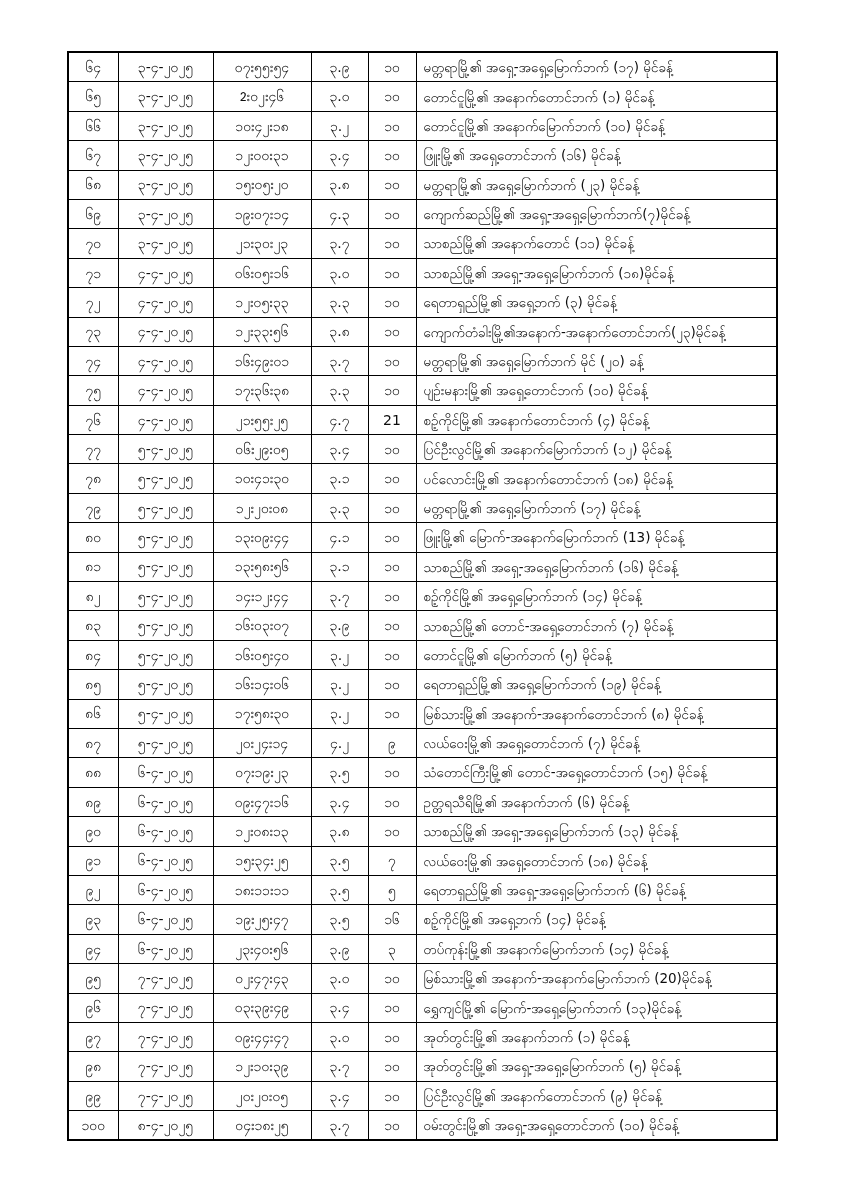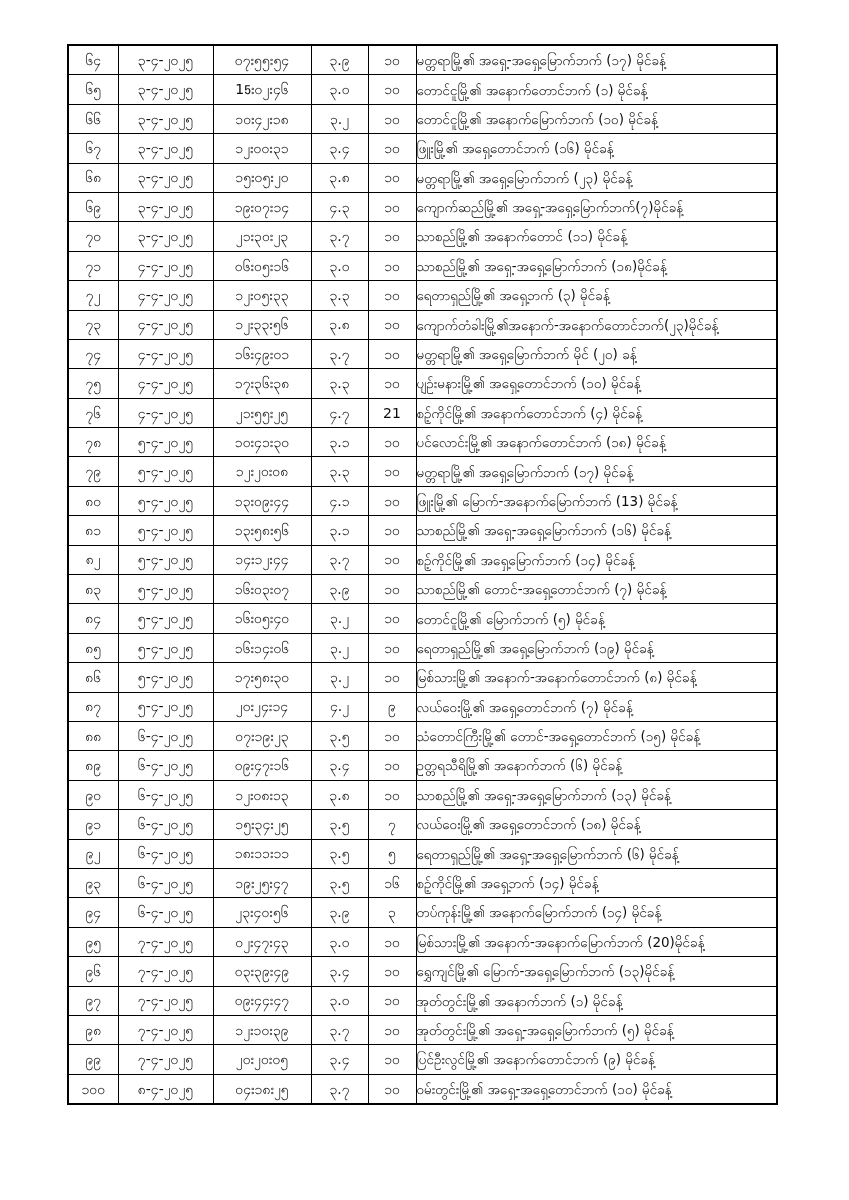--- a/index.html
+++ b/index.html
@@ -11,21 +11,21 @@
   .page {
     position: relative;
     width: 849px;
     height: 1200px;
     background: #ffffff;
     overflow: hidden;
   }
   .table-wrap {
     position: absolute;
     left: 67px;
-    top: 44px;
+    top: 51px;
   }
   table.quake-table {
     border-collapse: collapse;
     table-layout: fixed;
     width: 709px;
     border: 2px solid #000000;
   }
   table.quake-table td {
     border: 1px solid #000000;
     height: 28.4px;
@@ -33,21 +33,21 @@
     color: #0d0d0d;
     font-size: 14px;
     line-height: 1.05;
     text-align: center;
     vertical-align: middle;
     white-space: nowrap;
     overflow: hidden;
   }
   table.quake-table td.cell-location {
     text-align: left;
-    padding: 0 4px 0 0;
+    padding: 0 4px 0 7px;
     font-size: 13.5px;
   }
   col.c-no       { width: 50px; }
   col.c-date     { width: 95px; }
   col.c-time     { width: 98px; }
   col.c-mag      { width: 57px; }
   col.c-depth    { width: 48px; }
   col.c-location { width: 361px; }
 </style>
 </head>
@@ -69,21 +69,21 @@
     <td class="cell-no">၆၄</td>
     <td class="cell-date">၃-၄-၂၀၂၅</td>
     <td class="cell-time">၀၇း၅၅း၅၄</td>
     <td class="cell-mag">၃.၉</td>
     <td class="cell-depth">၁၀</td>
     <td class="cell-location">မတ္တရာမြို့၏ အရှေ့-အရှေ့မြောက်ဘက် (၁၇) မိုင်ခန့်</td>
   </tr>
           <tr>
     <td class="cell-no">၆၅</td>
     <td class="cell-date">၃-၄-၂၀၂၅</td>
-    <td class="cell-time">15း၀၂း၄၆</td>
+    <td class="cell-time">2း၀၂း၄၆</td>
     <td class="cell-mag">၃.၀</td>
     <td class="cell-depth">၁၀</td>
     <td class="cell-location">တောင်ငူမြို့၏ အနောက်တောင်ဘက် (၁) မိုင်ခန့်</td>
   </tr>
           <tr>
     <td class="cell-no">၆၆</td>
     <td class="cell-date">၃-၄-၂၀၂၅</td>
     <td class="cell-time">၁၀း၄၂း၁၈</td>
     <td class="cell-mag">၃.၂</td>
     <td class="cell-depth">၁၀</td>
@@ -161,20 +161,28 @@
     <td class="cell-depth">၁၀</td>
     <td class="cell-location">ပျဉ်းမနားမြို့၏ အရှေ့တောင်ဘက် (၁၀) မိုင်ခန့်</td>
   </tr>
           <tr>
     <td class="cell-no">၇၆</td>
     <td class="cell-date">၄-၄-၂၀၂၅</td>
     <td class="cell-time">၂၁း၅၅း၂၅</td>
     <td class="cell-mag">၄.၇</td>
     <td class="cell-depth">21</td>
     <td class="cell-location">စဥ့်ကိုင်မြို့၏ အနောက်တောင်ဘက် (၄) မိုင်ခန့်</td>
+  </tr>
+          <tr>
+    <td class="cell-no">၇၇</td>
+    <td class="cell-date">၅-၄-၂၀၂၅</td>
+    <td class="cell-time">၀၆း၂၉း၀၅</td>
+    <td class="cell-mag">၃.၄</td>
+    <td class="cell-depth">၁၀</td>
+    <td class="cell-location">ပြင်ဦးလွင်မြို့၏ အနောက်မြောက်ဘက် (၁၂) မိုင်ခန့်</td>
   </tr>
           <tr>
     <td class="cell-no">၇၈</td>
     <td class="cell-date">၅-၄-၂၀၂၅</td>
     <td class="cell-time">၁၀း၄၁း၃၀</td>
     <td class="cell-mag">၃.၁</td>
     <td class="cell-depth">၁၀</td>
     <td class="cell-location">ပင်လောင်းမြို့၏ အနောက်တောင်ဘက် (၁၈) မိုင်ခန့်</td>
   </tr>
           <tr>

